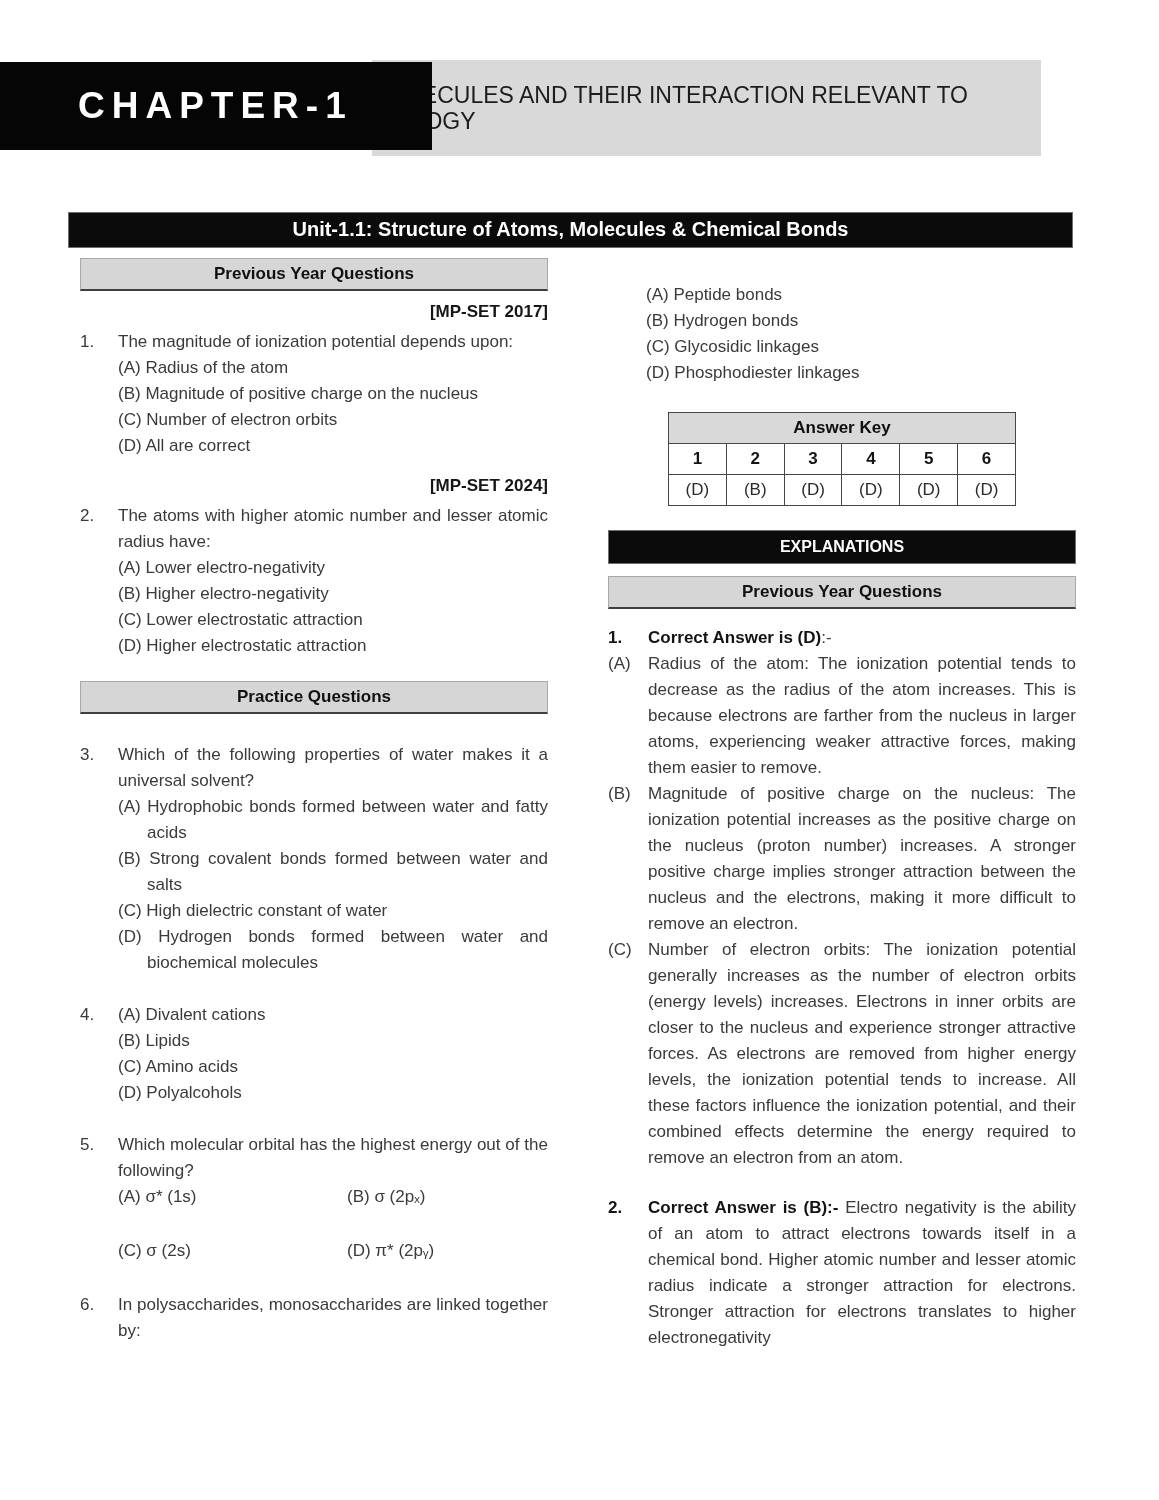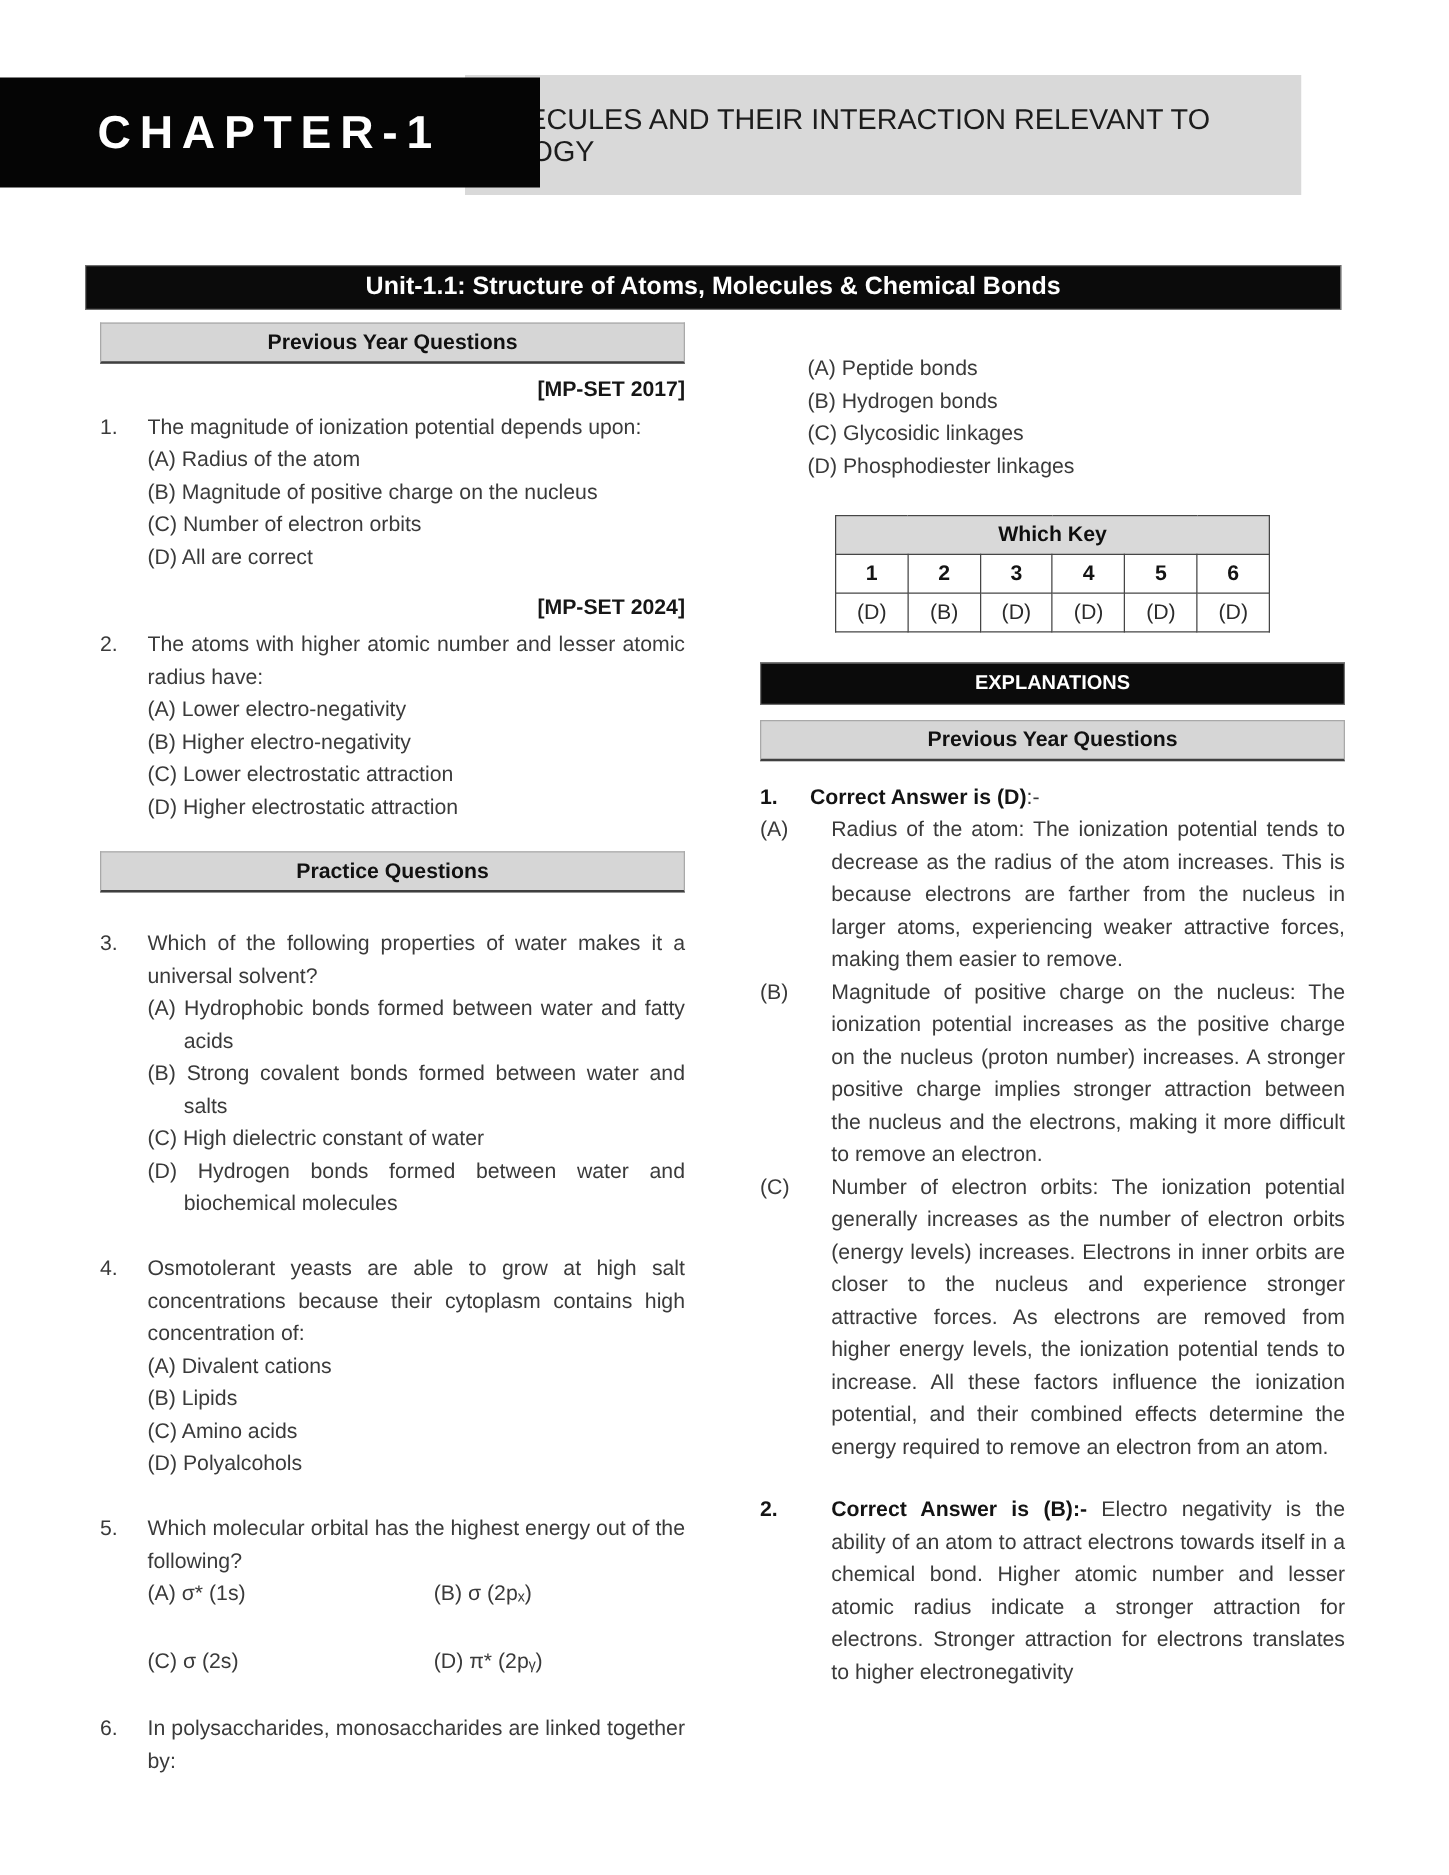--- a/index.html
+++ b/index.html
@@ -99,21 +99,21 @@
   }
   .expl-bar{margin-top:12px;}
   .expl-lead{
     display:grid;grid-template-columns:40px 1fr;
     margin-top:16px;font-weight:bold;color:#141414;
   }
   .expl-item{
     display:grid;grid-template-columns:40px 1fr;
   }
   .e-label{grid-column:1;}
-  .e-text{grid-column:2;text-align:justify;margin-left:17px;}
+  .e-text{grid-column:2;text-align:justify;}
   .e-bold{font-weight:bold;color:#141414;}
   .lead-suffix{font-weight:normal;color:#3a3a3a;}
 </style>
 </head>
 <body>
 
 <div class="chapter-header">
   <div class="chapter-strip">
     <span>MOLECULES AND THEIR INTERACTION RELEVANT TO BIOLOGY</span>
   </div>
@@ -165,21 +165,20 @@
         <div class="option">(A) Hydrophobic bonds formed between water and fatty acids</div>
         <div class="option">(B) Strong covalent bonds formed between water and salts</div>
         <div class="option">(C) High dielectric constant of water</div>
         <div class="option">(D) Hydrogen bonds formed between water and biochemical molecules</div>
       </div>
     </div>
 
     <div class="question mt26">
       <span class="q-num">4.</span>
       <div class="q-body">
-        <div class="q-text">Osmotolerant yeasts are able to grow at high salt concentrations because their cytoplasm contains high concentration of:</div>
         <div class="option">(A) Divalent cations</div>
         <div class="option">(B) Lipids</div>
         <div class="option">(C) Amino acids</div>
         <div class="option">(D) Polyalcohols</div>
       </div>
     </div>
 
     <div class="question mt26">
       <span class="q-num">5.</span>
       <div class="q-body">
@@ -207,21 +206,21 @@
     <div class="cont-options">
       <div class="option">(A) Peptide bonds</div>
       <div class="option">(B) Hydrogen bonds</div>
       <div class="option">(C) Glycosidic linkages</div>
       <div class="option">(D) Phosphodiester linkages</div>
     </div>
 
     <table class="answer-key">
       <tbody>
           <tr>
-        <td class="ak-title" colspan="6">Which Key</td>
+        <td class="ak-title" colspan="6">Answer Key</td>
       </tr>
       <tr>
         <td class="ak-num">1</td>
         <td class="ak-num">2</td>
         <td class="ak-num">3</td>
         <td class="ak-num">4</td>
         <td class="ak-num">5</td>
         <td class="ak-num">6</td>
       </tr>
       <tr>

